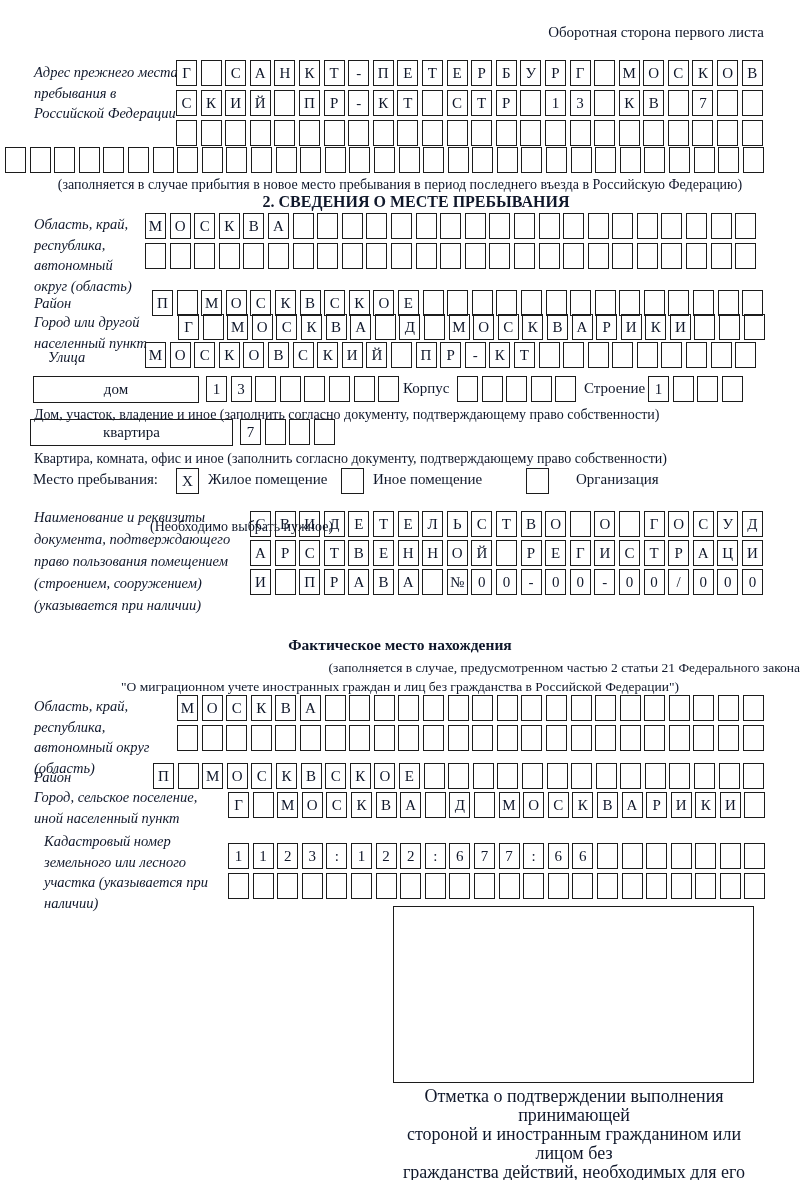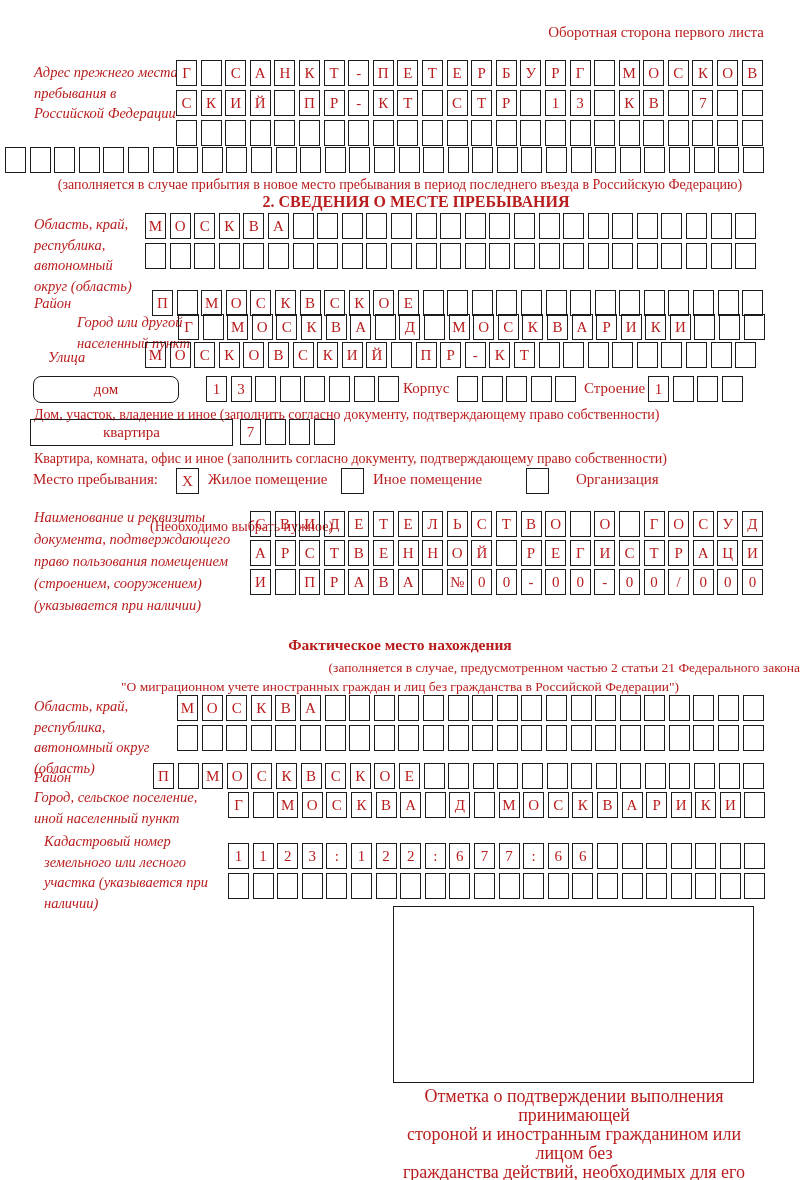--- a/index.html
+++ b/index.html
@@ -1,18 +1,18 @@
 <!DOCTYPE html>
 <html><head>
 <meta charset="utf-8">
 <style>
   html,body { margin:0; padding:0; background:#ffffff; }
   .page {
     position:relative; width:800px; height:1180px; margin:0 auto;
-    background:#fff; color:#b91c1c;
+    background:#fff; color:#0f172a;
     font-family:"Liberation Serif","DejaVu Serif",serif;
     overflow:hidden;
   }
   .abs { position:absolute; }
   .center { left:0; width:800px; text-align:center; }
   .label { font-size:14.5px; line-height:20.6px;font-style:italic; }
   .caption { font-size:14px; line-height:17px; }
   .heading { font-weight:bold; }
   .cellrow { position:absolute; display:flex; }
   .cell {
@@ -239,21 +239,21 @@
       <div class="cell"></div>
       <div class="cell"></div>
       <div class="cell"></div>
       <div class="cell"></div>
       <div class="cell"></div>
       <div class="cell"></div>
       <div class="cell"></div>
       <div class="cell"></div>
     </div>
 
-  <div class="abs label" style="left:34px; top:312px; width:144px;margin-left:43px;">Город или другой населенный пункт</div>
+  <div class="abs label" style="left:34px; top:312px; width:144px;">Город или другой населенный пункт</div>
   <div class="cellrow" style="left:178px; top:314px;">
       <div class="cell">Г</div>
       <div class="cell"></div>
       <div class="cell">М</div>
       <div class="cell">О</div>
       <div class="cell">С</div>
       <div class="cell">К</div>
       <div class="cell">В</div>
       <div class="cell">А</div>
       <div class="cell"></div>
@@ -296,21 +296,21 @@
       <div class="cell"></div>
       <div class="cell"></div>
       <div class="cell"></div>
       <div class="cell"></div>
       <div class="cell"></div>
       <div class="cell"></div>
       <div class="cell"></div>
       <div class="cell"></div>
     </div>
 
-  <div class="bigbox" style="left:33px; top:376px; width:146px;border-radius:8px;">дом</div>
+  <div class="bigbox" style="left:33px; top:376px; width:166px;">дом</div>
   <div class="cellrow" style="left:206px; top:376px;">
       <div class="cell">1</div>
       <div class="cell">3</div>
       <div class="cell"></div>
       <div class="cell"></div>
       <div class="cell"></div>
       <div class="cell"></div>
       <div class="cell"></div>
       <div class="cell"></div>
     </div>

